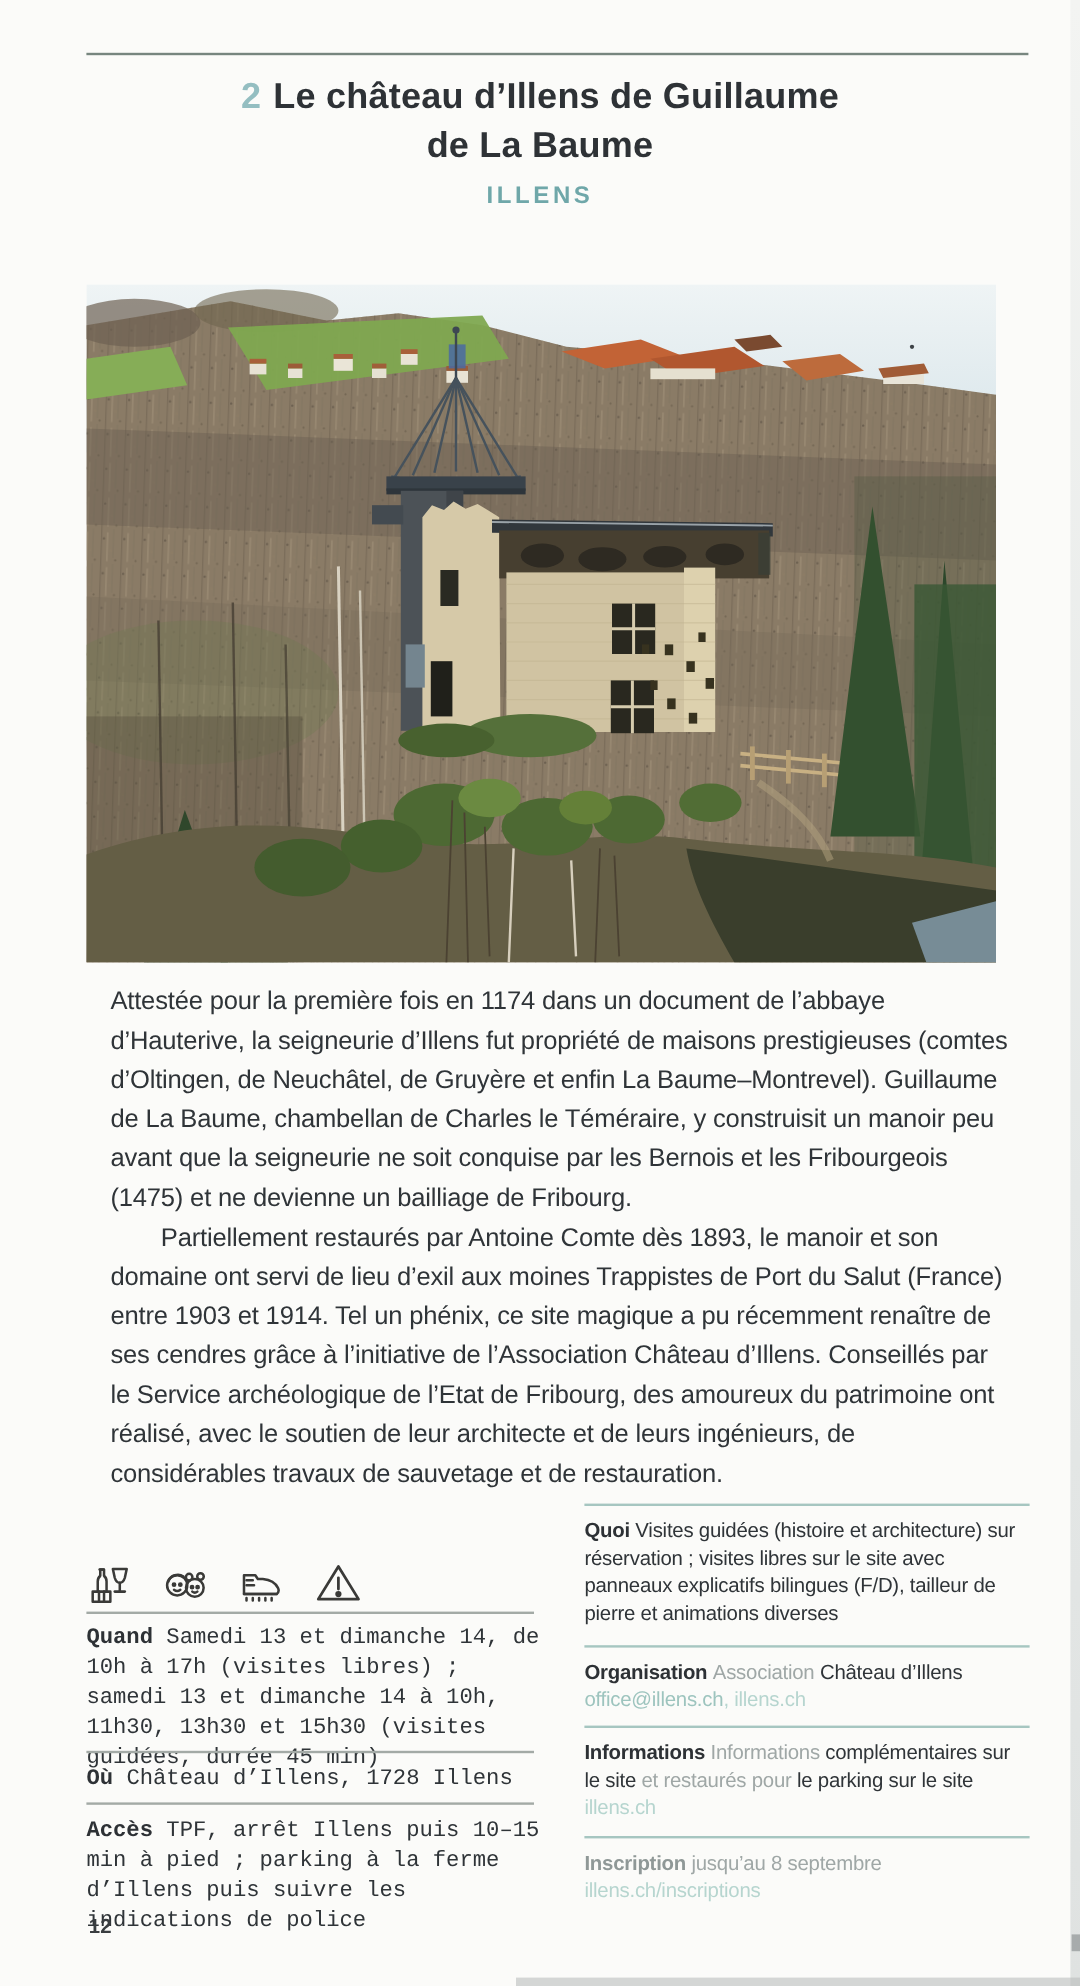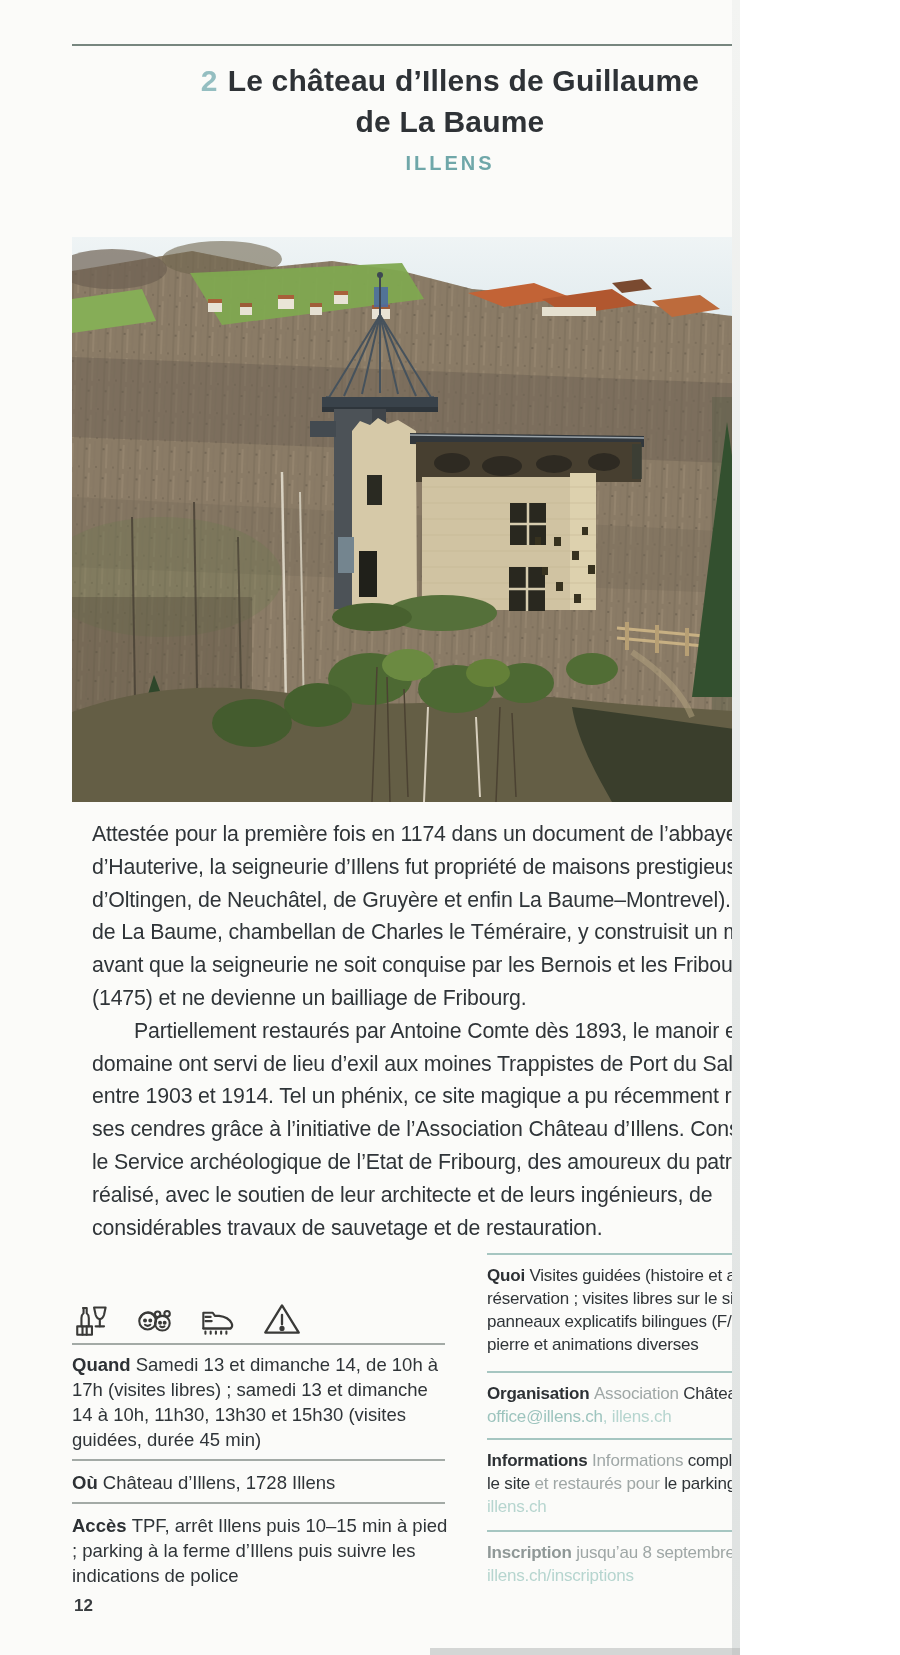--- a/index.html
+++ b/index.html
@@ -1,30 +1,30 @@
 <!DOCTYPE html>
 <html><head>
 <meta charset="utf-8">
 <style>
   html,body{margin:0;padding:0;background:#ffffff;}
-  .page{position:relative;width:740px;height:1655px;background:#fbfbf9;overflow:hidden;
+  .page{position:relative;width:900px;height:1655px;background:#fbfbf9;overflow:hidden;
         font-family:"Liberation Sans",sans-serif;color:#2f3438;}
   .top-rule{position:absolute;left:72px;top:44px;width:785px;height:2px;background:#77867f;}
   .header{position:absolute;left:0;top:60px;width:900px;text-align:center;}
   .title{margin:0;font-size:30px;line-height:41px;font-weight:700;color:#2e3236;letter-spacing:.2px;}
   .title .num{color:#94bec1;margin-right:10px;font-weight:700;}
   .subtitle{margin-top:10px;font-size:20px;font-weight:700;letter-spacing:3px;color:#6fa7a9;}
   .photo{position:absolute;left:72px;top:237px;width:758px;height:565px;}
   .photo svg{display:block;width:100%;height:100%;}
   .body-text{position:absolute;left:72px;top:818px;width:752px;font-size:21.3px;line-height:32.8px;
              color:#2f3438;letter-spacing:-.15px;margin-left:20px;}
   .body-text p{margin:0;white-space:normal;}
   .body-text .p2{text-indent:42px;}
   .col{position:absolute;white-space:pre-wrap;}
-  .lcol{left:72px;width:380px;font-size:18.5px;line-height:25px;}
+  .lcol{left:72px;width:380px;font-size:18.5px;line-height:25px;font-family:Liberation Mono, monospace;}
   .rcol{left:487px;width:372px;font-size:17px;line-height:23px;letter-spacing:-.2px;}
   .rule-l{position:absolute;left:72px;width:373px;height:2px;background:#a3aaa6;}
   .rule-r{position:absolute;left:487px;width:371px;height:2px;background:#a6c6c1;}
   .lbl{font-weight:700;color:#2d3135;}
   .faded{color:#9fa7a6;}
   .lbl.faded{color:#8f9897;}
   .lnk{color:#9dc4be;}
   .lnk.faded2{color:#b6d5cf;}
   .icons-row{position:absolute;left:72px;top:1298px;display:flex;gap:20px;align-items:flex-end;}
   .icons-row svg{display:block;}

